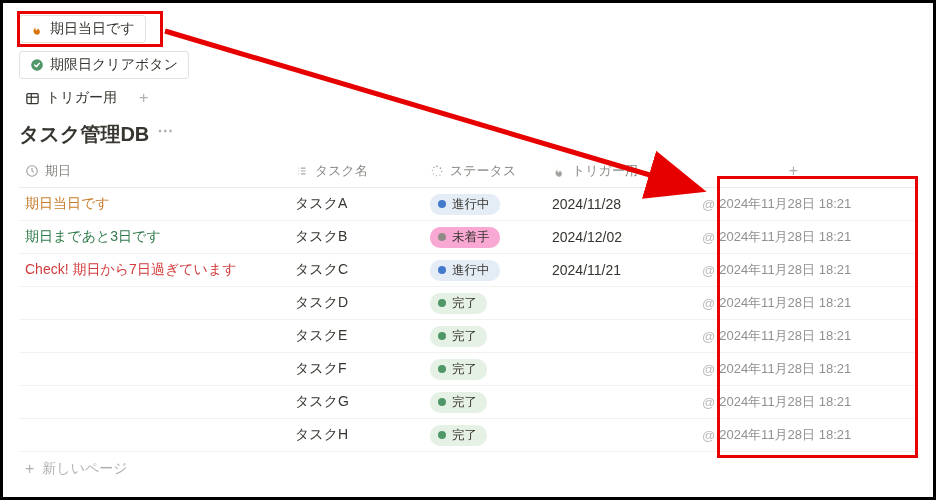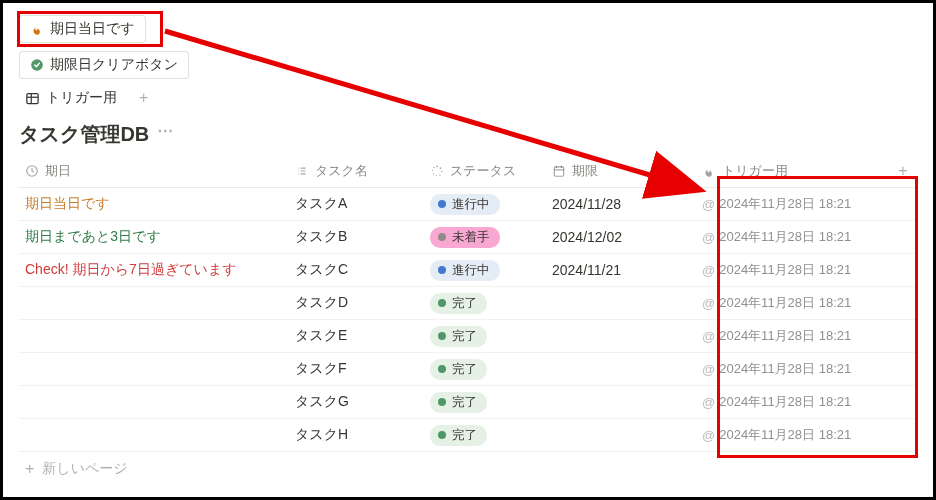--- a/index.html
+++ b/index.html
@@ -168,29 +168,20 @@
           <circle cx="20" cy="13" r="1.3"></circle>
           <circle cx="17" cy="19" r="1.2"></circle>
           <circle cx="11" cy="20" r="1"></circle>
           <circle cx="6" cy="17" r="1"></circle>
           <circle cx="4" cy="11" r="1"></circle>
           <circle cx="7" cy="6" r="1.3"></circle>
         </svg>
       <span>ステータス</span>
     </div>
     <div class="hcell">
-      <svg width="14" height="14" viewBox="0 0 24 24" fill="none" stroke="rgba(55,53,47,0.45)" stroke-width="2">
-          <rect x="4" y="5" width="16" height="16" rx="2"></rect>
-          <line x1="4" y1="10" x2="20" y2="10"></line>
-          <line x1="8" y1="3" x2="8" y2="7"></line>
-          <line x1="16" y1="3" x2="16" y2="7"></line>
-        </svg>
-      <span>期限</span>
-    </div>
-    <div class="hcell">
       <svg width="14" height="14" viewBox="0 0 24 24" fill="rgba(55,53,47,0.45)">
           <path d="M12 2c1 4-3 5-3 9 0 2 1 3 2 3 2 0 2-2 2-3 2 1 4 3 4 6 0 3-3 5-5 5s-6-2-6-6c0-6 6-7 6-14z"></path>
         </svg>
       <span>トリガー用</span>
     </div>
     <div class="hcell" style="justify-content:center;color:rgba(55,53,47,0.4);font-size:16px;">+</div>
   </div>
 
   <div class="rows" id="rows-container">
       <div class="row">

